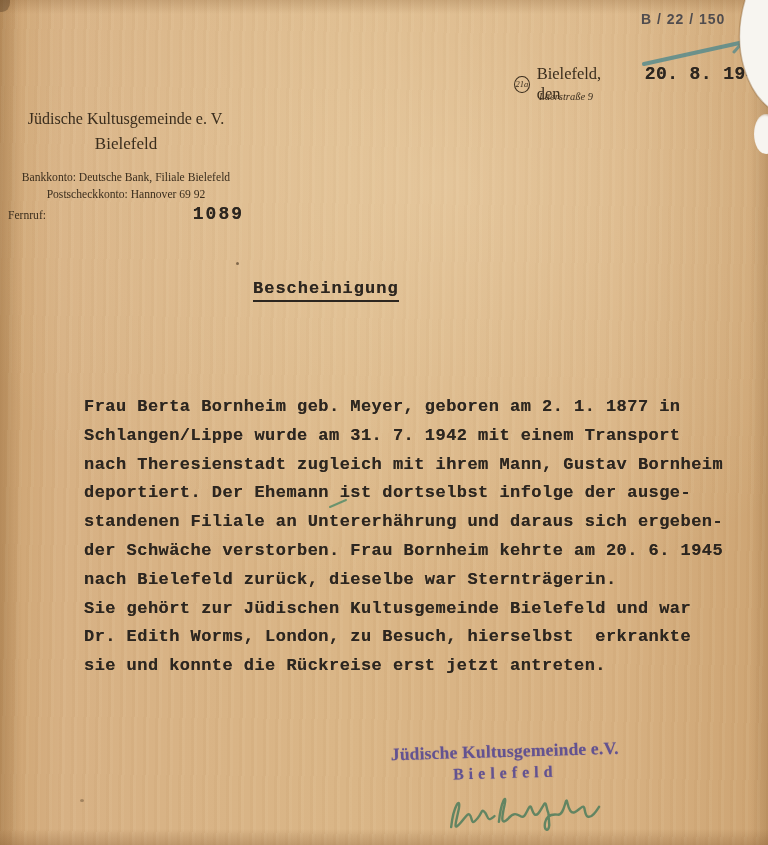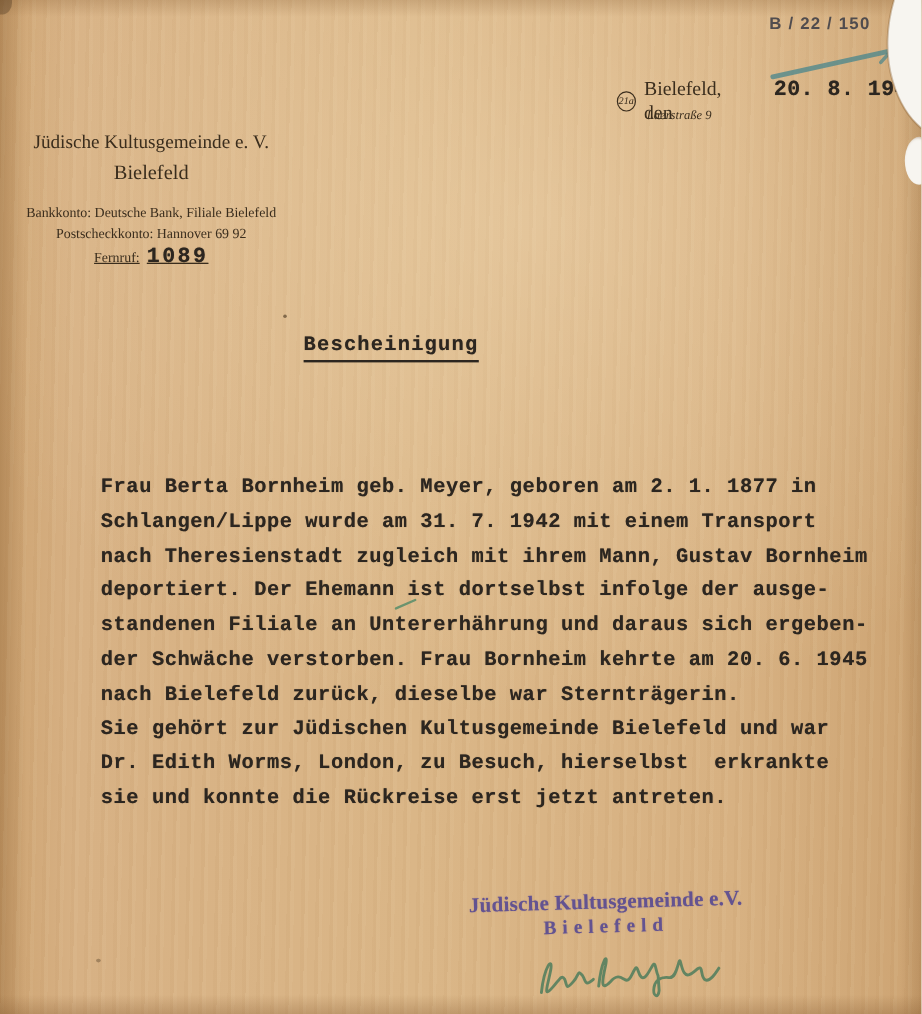--- a/index.html
+++ b/index.html
@@ -17,21 +17,21 @@
   }
   .print{color:#3a2d1d;}
   .type{font-family:"Liberation Mono","DejaVu Sans Mono",monospace;font-weight:700;color:#2c2620;
         text-shadow:0 0 .6px rgba(45,35,25,.65);}
   .abs{position:absolute;}
 
   .letterhead{left:8px;top:62px;width:236px;text-align:center;line-height:1.15;margin-top:48px;}
   .org-city{font-size:17px;margin-top:6px;}
   .bank-line{font-size:11.6px;margin-top:17px;white-space:pre;}
   .postal-line{font-size:11.6px;margin-top:4px;}
-  .phone-line{font-size:11.6px;margin-top:2px;display:flex;justify-content:center;align-items:baseline;gap:6px;text-decoration:underline;}
+  .phone-line{font-size:11.6px;margin-top:2px;display:flex;justify-content:space-between;align-items:baseline;gap:6px;}
   .phone-number{font-size:18px;letter-spacing:2px;}
 
   .archive-ref{left:641px;top:11px;font-family:"Liberation Sans",sans-serif;
     font-size:14px;font-weight:700;letter-spacing:1px;color:#45444a;opacity:.92;}
 
   .dateline{left:514px;top:64px;display:flex;align-items:baseline;}
   .zone-badge{display:inline-flex;align-items:center;justify-content:center;
     width:15px;height:15px;border:1.2px solid #3a2d1d;border-radius:50%;
     font-size:8.5px;color:#3a2d1d;align-self:center;margin-right:7px;font-style:italic;}
   .place-label{font-size:16.5px;}

